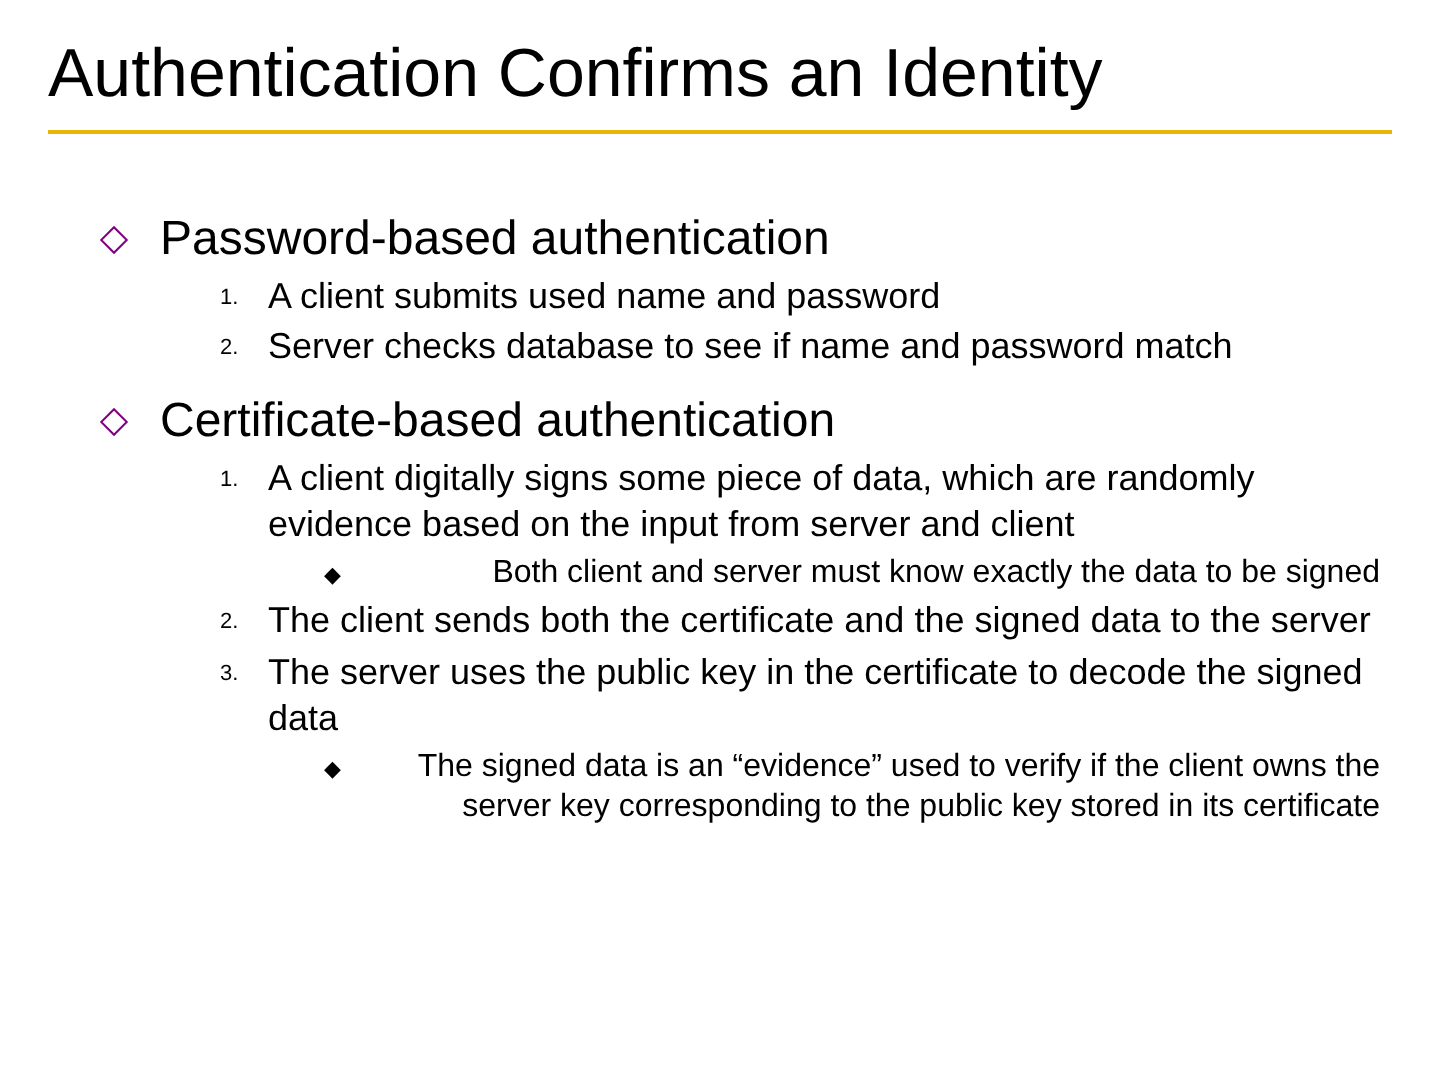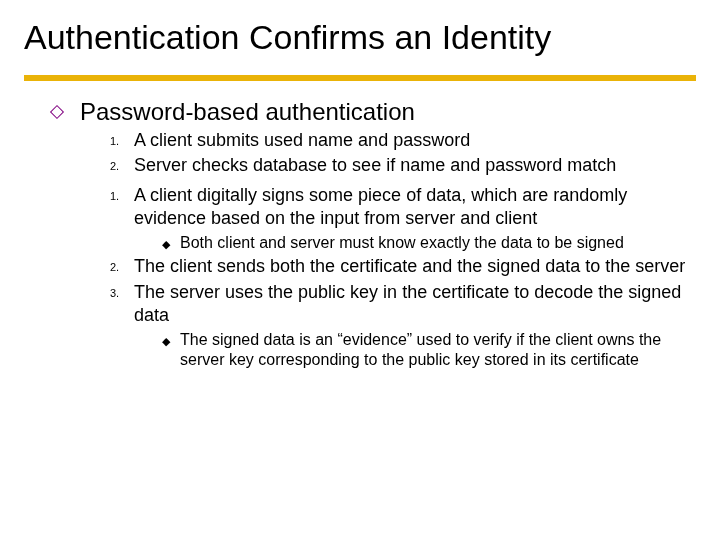--- a/index.html
+++ b/index.html
@@ -12,34 +12,35 @@
     color: #000;
     overflow: hidden;
   }
   .slide {
     width: 720px;
     height: 540px;
     position: relative;
     box-sizing: border-box;
   }
   .title-wrap {
-    border-bottom: 6px solid #eab308;
+    border-bottom: 2px solid #eab308;
     margin: 0 24px;
     padding-top: 18px;
-    padding-bottom: 18px;
+    padding-bottom: 8px;
   }
   .title {
     font-family: "Comic Sans MS", "Comic Sans", cursive, sans-serif;
     font-size: 34px;
     line-height: 1.15;
     color: #000;
     letter-spacing: 0px;
   }
   .body {
     padding: 10px 30px 0 52px;
+    margin-top: 22px;
   }
   .bullet-row {
     display: flex;
     align-items: flex-start;
     margin-top: 6px;
   }
   .diamond {
     width: 10px;
     height: 10px;
     border: 1.5px solid #800080;
@@ -91,20 +92,21 @@
     flex: 0 0 18px;
     font-size: 11px;
     padding-top: 4px;
     color: #000;
   }
   .subtext {
     font-family: Verdana, Geneva, sans-serif;
     font-size: 16px;
     line-height: 1.3;
     flex: 1 1 auto;
+    text-align: right;
   }
   .section-gap {
     height: 4px;
   }
 </style>
 </head>
 <body>
 
 <div class="slide">
 
@@ -124,20 +126,24 @@
         <div class="numtext">A client submits used name and password</div>
       </div>
       <div class="numitem">
         <div class="numlabel">2.</div>
         <div class="numtext">Server checks database to see if name and password match</div>
       </div>
     </div>
 
     <div class="section-gap"></div>
 
+    <div class="bullet-row">
+      <div class="diamond"></div>
+      <div class="h2">Certificate-based authentication</div>
+    </div>
     <div class="numlist">
 
       <div class="numitem">
         <div class="numlabel">1.</div>
         <div class="numtext">
           <span>A client digitally signs some piece of data, which are randomly evidence based on the input from server and client</span>
           <div class="sublist">
             <div class="subitem">
               <div class="subbullet">◆</div>
               <div class="subtext">Both client and server must know exactly the data to be signed</div>

